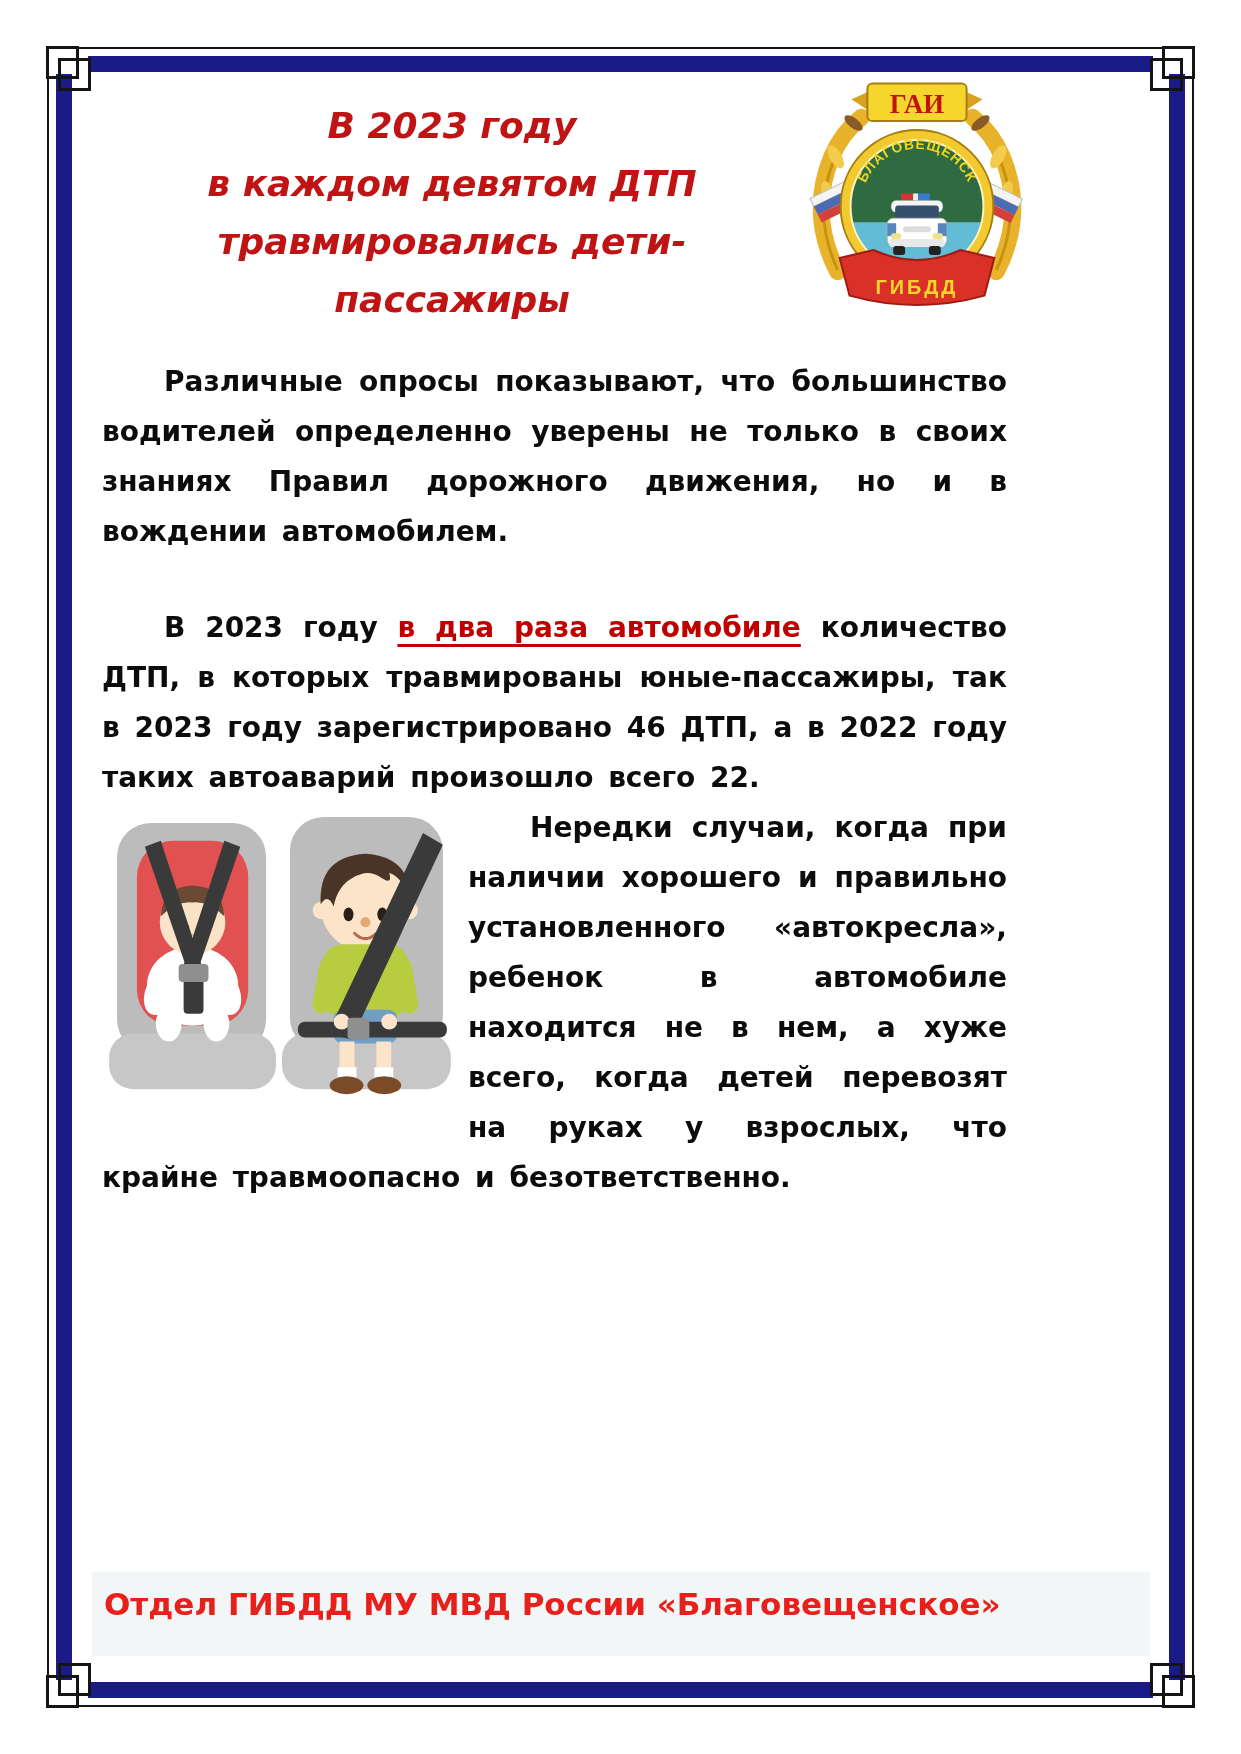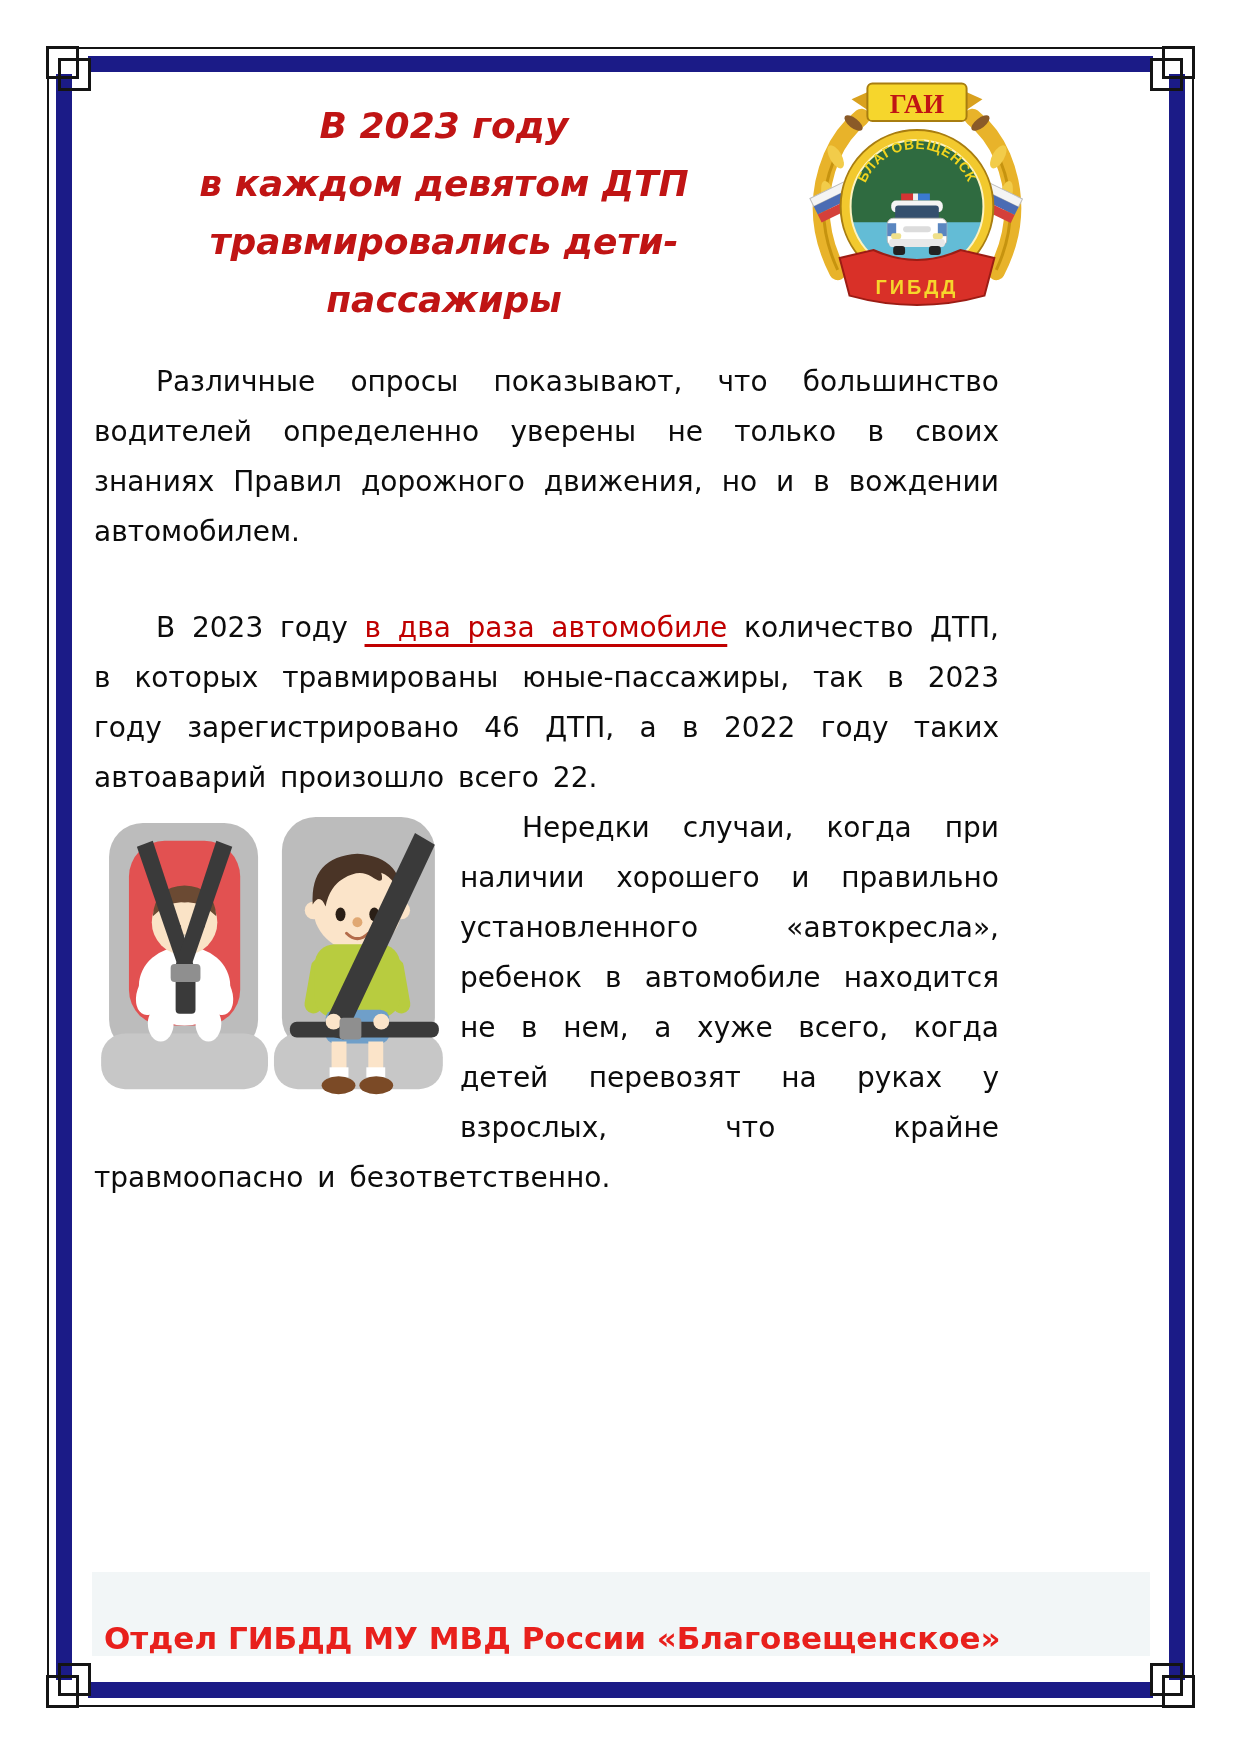--- a/index.html
+++ b/index.html
@@ -17,38 +17,38 @@
   .band-bottom{bottom:56px;left:88px;right:88px;height:16px;}
   .band-left{left:56px;top:74px;bottom:74px;width:16px;}
   .band-right{right:56px;top:74px;bottom:74px;width:16px;}
   .corner{position:absolute;width:27px;height:27px;border:3px solid #141414;background:transparent;}
   .c-tl-a{left:46px;top:46px}  .c-tl-b{left:58px;top:58px}
   .c-tr-a{right:46px;top:46px} .c-tr-b{right:58px;top:58px}
   .c-bl-a{left:46px;bottom:46px}  .c-bl-b{left:58px;bottom:58px}
   .c-br-a{right:46px;bottom:46px} .c-br-b{right:58px;bottom:58px}
 
   
-  .content{position:absolute;left:94px;top:85px;width:905px;}
+  .content{position:absolute;left:102px;top:85px;width:905px;}
   .logo-spacer{float:right;width:205px;height:245px;}
   .doc-title{font-size:36px;line-height:58px;font-weight:bold;font-style:italic;
              color:var(--title_red);text-align:center;margin:12px 0 28px 0;}
   .para{margin:46px 0 0 0;text-align:justify;font-size:28px;line-height:50px;
-        font-weight:normal;color:var(--ink);word-spacing:5px;}
+        font-weight:bold;color:var(--ink);word-spacing:5px;}
   .para.tight{margin-top:0;}
   .indent{text-indent:62px;}
   .seg-b{color:var(--ink);}
   .seg-r{color:var(--text_red);text-decoration:underline;
          text-decoration-thickness:3px;text-underline-offset:7px;}
 
   .logo-box{position:absolute;left:798px;top:74px;width:238px;height:236px;}
 
   .illus-float{float:left;width:350px;height:298px;margin:14px 16px 6px 0;}
 
   .footer-panel{position:absolute;left:92px;top:1572px;width:1058px;height:84px;
-                background:var(--panel);display:flex;align-items:flex-end;}
+                background:var(--panel);display:flex;align-items:flex-start;}
   .footer-text{padding:14px 0 0 12px;font-size:31px;font-weight:bold;color:var(--footer_red);}
 </style>
 </head>
 <body>
 
 <div class="page">
 
   <div class="fline fl-top"></div>
   <div class="fline fl-bottom"></div>
   <div class="fline fl-left"></div>

